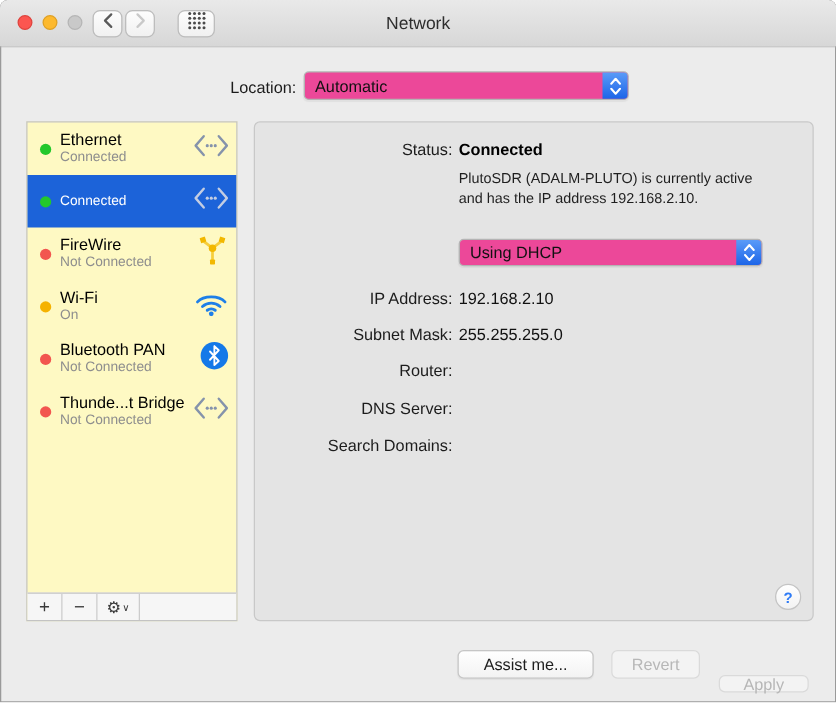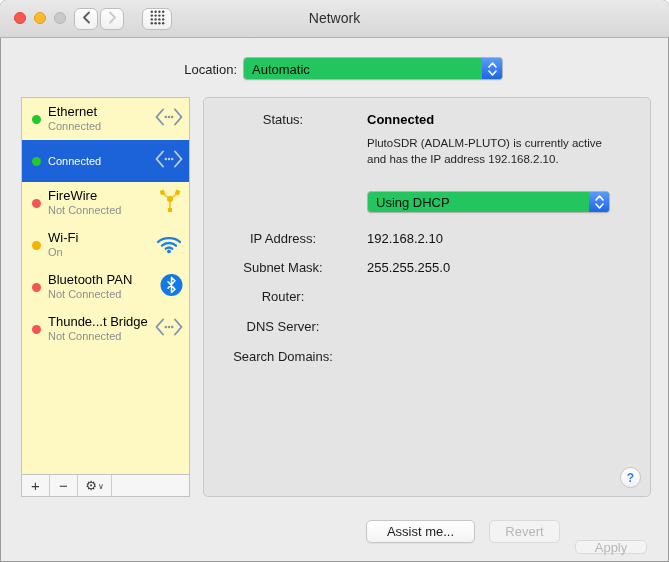--- a/index.html
+++ b/index.html
@@ -14,21 +14,21 @@
   .navbtn.back{left:74px;}
   .navbtn.fwd{left:100px;}
   .gridbtn{position:absolute;left:142px;top:8px;width:30px;height:22px;background:linear-gradient(#fdfdfd,#f1f1f1);border:1px solid #bdbdbd;box-sizing:border-box;border-radius:6px;display:flex;align-items:center;justify-content:center;}
   .wtitle{position:absolute;left:0;right:0;top:10px;text-align:center;font-size:14px;color:#2e2e2e;}
   .searchwrap{position:absolute;right:8px;top:8px;width:164px;height:21px;}
   .searchwrap input{width:100%;height:100%;box-sizing:border-box;border:1px solid #c8c8c8;border-radius:4px;background:#fff;text-align:center;font-size:13px;color:#333;font-family:inherit;outline:none;}
   .searchwrap input::placeholder{color:#9b9b9b;}
   .searchicon{position:absolute;left:44px;top:4px;pointer-events:none;}
   
   .loc-label{position:absolute;left:100px;top:62px;width:137px;text-align:right;font-size:13px;color:#1c1c1c;}
-  .popup{position:relative;background:#22c55e;border:1px solid #b4b4b4;border-radius:4px;box-sizing:border-box;box-shadow:0 1px 1px rgba(0,0,0,.05);}
+  .popup{position:relative;background:#ec4899;border:1px solid #b4b4b4;border-radius:4px;box-sizing:border-box;box-shadow:0 1px 1px rgba(0,0,0,.05);}
   .popup .ptext{position:absolute;left:8px;top:50%;transform:translateY(-50%);font-size:13px;color:#111;white-space:nowrap;}
   .popup .stepper{position:absolute;right:0;top:0;bottom:0;width:20px;border-radius:0 3px 3px 0;background:linear-gradient(var(--color-stepper_top,#5a9bf8),var(--color-stepper_bottom,#1d65e8));display:flex;flex-direction:column;align-items:center;justify-content:center;gap:2px;}
   .loc-popup{position:absolute;left:243px;top:57px;width:260px;height:23px;}
   
   .sidebar{position:absolute;left:21px;top:97px;width:169px;height:400px;background:#fef9c3;border:1px solid #c3c3c3;box-sizing:border-box;}
   .sb-item{position:relative;height:42px;display:flex;align-items:center;cursor:default;}
   .sb-item.selected{background:var(--color-selection,#1c63d9);}
   .dot{width:9px;height:9px;border-radius:50%;margin-left:10px;flex:0 0 auto;}
   .dot.green{background:var(--color-dot_green,#23c82c);}
   .dot.red{background:var(--color-dot_red,#f2564f);}
@@ -37,21 +37,21 @@
   .sb-name{font-size:13px;color:#000;}
   .sb-status{font-size:11px;color:#8e8e8e;}
   .sb-item.selected .sb-name,.sb-item.selected .sb-status{color:#fff;}
   .sb-icon{position:absolute;right:6px;top:50%;transform:translateY(-50%);}
   .sb-bottombar{position:absolute;left:0;right:0;bottom:0;height:21px;border-top:1px solid #c3c3c3;background:#f6f6f6;display:flex;}
   .sb-btn{width:28px;height:100%;border-right:1px solid #cccccc;display:flex;align-items:center;justify-content:center;font-size:15px;color:#3a3a3a;box-sizing:border-box;}
   .sb-btn.gear{width:34px;font-size:13px;gap:1px;}
   .gear-ch{font-size:8px;color:#3a3a3a;margin-top:2px;}
   
   .panel{position:absolute;left:203px;top:97px;width:448px;height:400px;background:#e4e4e4;border:1px solid #c8c8c8;border-radius:5px;box-sizing:border-box;}
-  .plabel{position:absolute;left:0;width:158px;text-align:center;font-size:13px;color:#1c1c1c;white-space:nowrap;}
+  .plabel{position:absolute;left:0;width:158px;text-align:right;font-size:13px;color:#1c1c1c;white-space:nowrap;}
   .pvalue{position:absolute;left:163px;font-size:13px;color:#111;white-space:nowrap;}
   .status-value{font-weight:bold;color:#000;}
   .status-desc{position:absolute;left:163px;top:37px;font-size:11.5px;color:#1f1f1f;line-height:16px;}
   .cfg-popup{position:absolute;left:163px;top:93px;width:243px;height:22px;}
   .adv-btn{position:absolute;left:304px;top:368px;width:102px;height:22px;}
   .help-btn{position:absolute;left:416px;top:369px;width:21px;height:21px;border-radius:50%;background:linear-gradient(#ffffff,#f2f2f2);border:1px solid #c4c4c4;box-sizing:border-box;display:flex;align-items:center;justify-content:center;font-size:12px;font-weight:bold;color:var(--color-help_blue,#2e7bf6);}
   
   .btn{display:flex;align-items:center;justify-content:center;background:linear-gradient(#ffffff,#f3f3f3);border:1px solid #c6c6c6;border-radius:5px;box-sizing:border-box;font-size:13px;color:#1d1d1d;box-shadow:0 1px 1px rgba(0,0,0,.05);font-family:inherit;}
   .btn.disabled{background:#f3f3f3;border-color:#dadada;color:#b7b7b7;box-shadow:none;}
   .assist-btn{position:absolute;left:366px;top:520px;width:109px;height:23px;}

